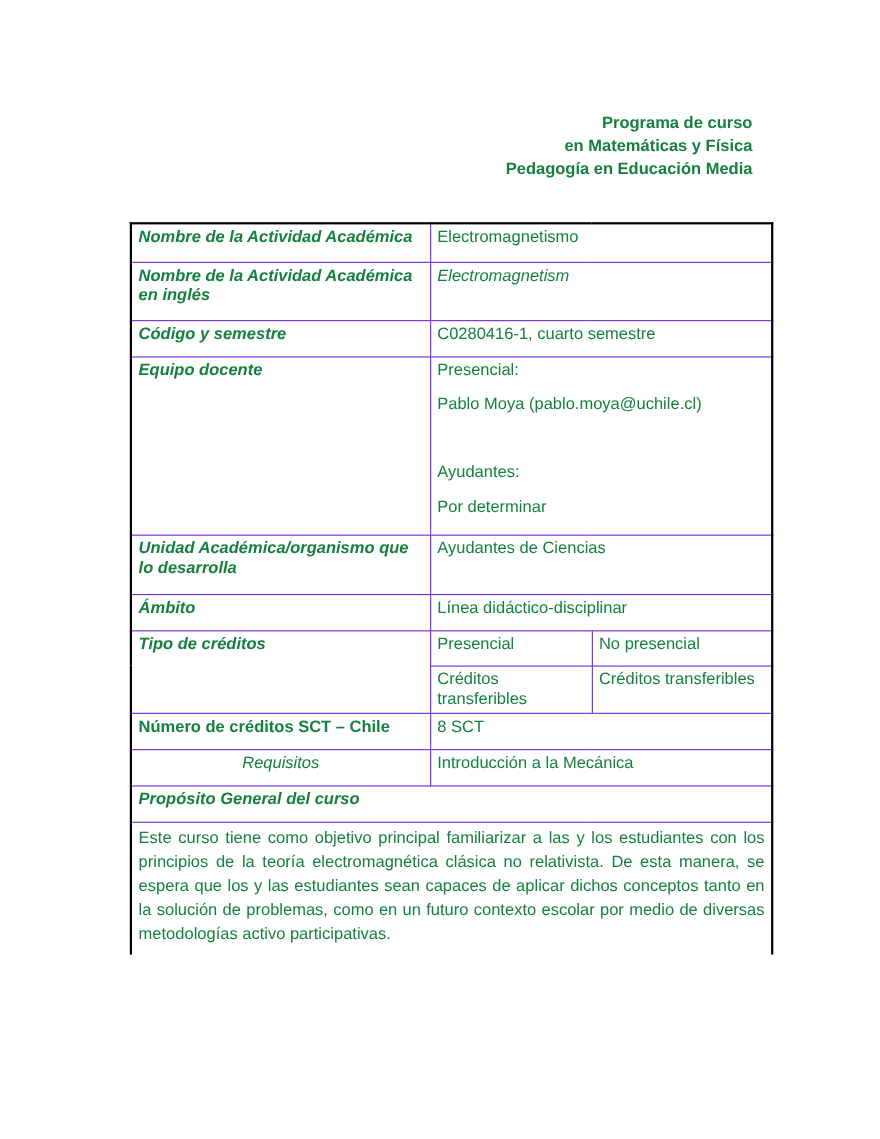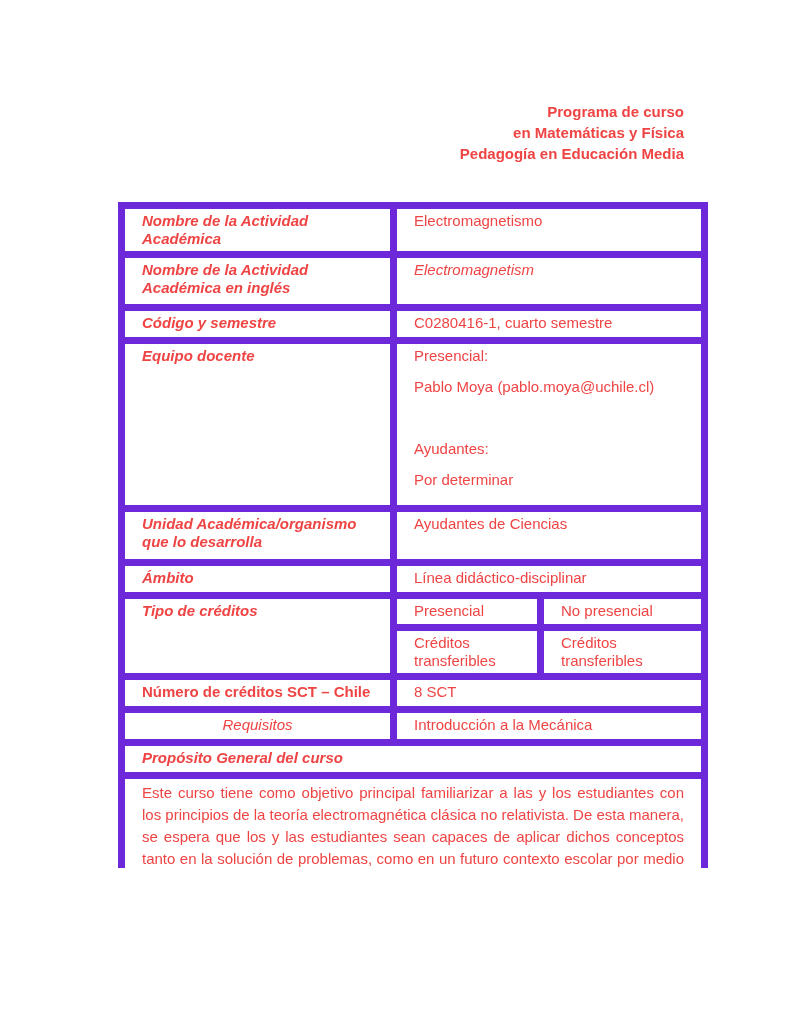--- a/index.html
+++ b/index.html
@@ -6,21 +6,21 @@
     margin: 0;
     padding: 0;
     background: #ffffff;
   }
   .page {
     position: relative;
     width: 800px;
     height: 868px;
     background: #ffffff;
     font-family: "Liberation Sans", sans-serif;
-    color: #ef4444;
+    color: #15803d;
     overflow: hidden;
   }
   .header {
     position: absolute;
     top: 101px;
     right: 116px;
     text-align: right;
     font-weight: bold;
     font-size: 15px;
     line-height: 21px;
@@ -29,23 +29,23 @@
     position: absolute;
     left: 118px;
     top: 202px;
     width: 583px;
     border-collapse: collapse;
     table-layout: fixed;
     border: 2px solid #000000;
     font-size: 15px;
   }
   table.course-table td {
-    border: 7px solid #6d28d9;
+    border: 1px solid #6d28d9;
     vertical-align: top;
-    padding: 3px 17px;
+    padding: 3px 6px;
     line-height: 18px;
     overflow: hidden;
   }
   td.label {
     font-weight: bold;
     font-style: italic;
   }
   td.label-bold {
     font-weight: bold;
   }

